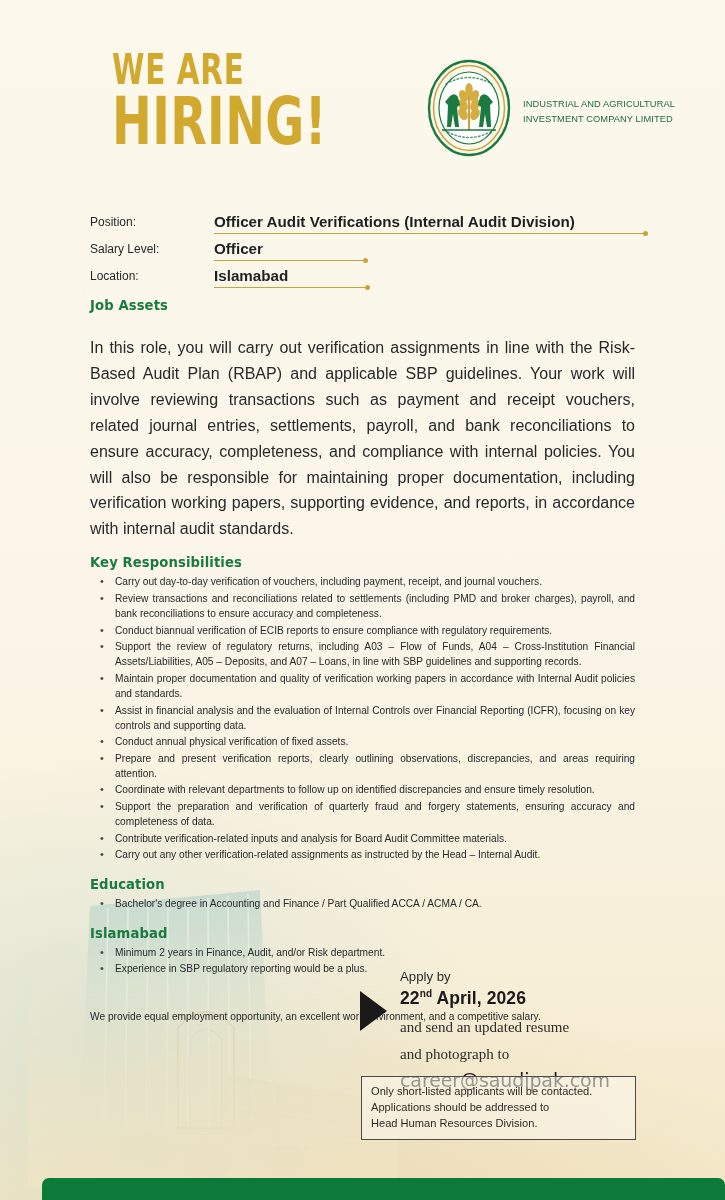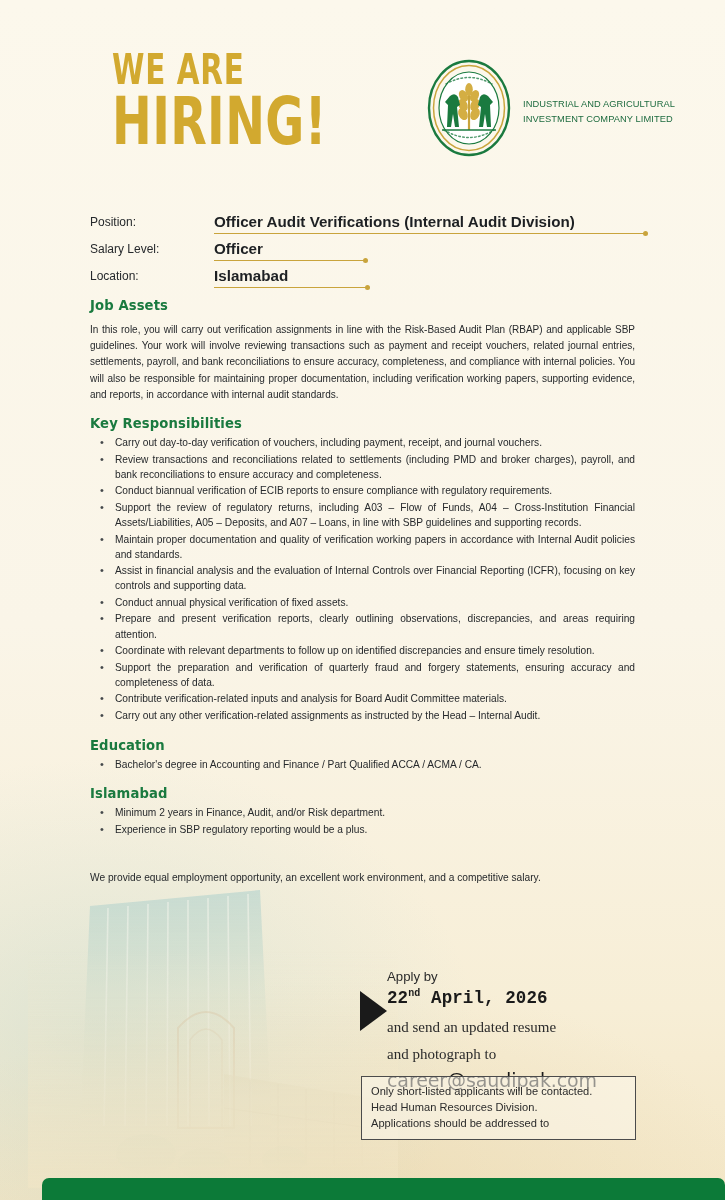--- a/index.html
+++ b/index.html
@@ -78,52 +78,52 @@
 
   
   .content { position:absolute; left:90px; top:298px; width:545px; }
 
   h2.section {
     font-family:"DejaVu Sans", sans-serif;
     font-size:13.2px; font-weight:700; color:#1a7a3f;
     letter-spacing:.1px;
   }
   .summary {
-    font-size:10px; color:#26292c; line-height:1.62;
-    text-align:justify; margin-top:9px;
+    font-size:16px; color:#26292c; line-height:1.62;
+    text-align:justify; margin-top:22px;
   }
 
   ul.bullets { list-style:none; margin-top:4px; }
   ul.bullets li {
     position:relative; padding-left:25px;
     font-size:10.2px; color:#26292c; line-height:1.48;
     text-align:justify; margin-bottom:1.5px;
   }
   ul.bullets li::before {
     content:"•"; position:absolute; left:10px; top:-1px;
     color:#44484b; font-size:11px;
   }
 
   .gap-sec { height:13px; }
 
   .equal-note { font-size:10.2px; color:#26292c; margin-top:33px; line-height:1.5; }
 
   
   .apply { position:absolute; left:360px; top:965px; width:300px; }
-  .apply-inner { display:flex; align-items:flex-start; gap:0; }
+  .apply-inner { display:flex; align-items:flex-start; gap:13px; }
   .tri {
     width:0; height:0; margin-top:26px; flex:0 0 auto;
     border-left:27px solid #1a1a1a;
     border-top:20px solid transparent;
     border-bottom:20px solid transparent;
   }
   .apply-txt { padding-top:3px; }
   .apply-by { font-size:13.2px; color:#2b2b2b; line-height:1.35; }
   .apply-date {
-    font-family:Liberation Mono, monospace;
+    font-family:Liberation Sans, sans-serif;
     font-size:17.5px; font-weight:700; color:#1a1a1a;
     line-height:1.32; margin-top:1px; letter-spacing:.1px;
   }
   .apply-date sup { font-size:10px; vertical-align:super; }
   .apply-send { font-size:15px; color:#2b2b2b; line-height:1.34; margin-top:7px;font-family:Liberation Serif, serif; }
   .apply-email {
     font-family:"DejaVu Sans", sans-serif;
     font-size:19px; font-weight:400; color:#1a1a1a; margin-top:5px; letter-spacing:-.1px;
   }
 
@@ -312,18 +312,18 @@
         <div class="apply-date"><span>22</span><sup>nd</sup><span> April, 2026</span></div>
         <div class="apply-send">and send an updated resume</div>
         <div class="apply-send">and photograph to</div>
         <div class="apply-email">career@saudipak.com</div>
       </div>
     </div>
   </div>
 
   <div class="note-box">
     <div class="note-line">Only short-listed applicants will be contacted.</div>
+    <div class="note-line">Applications should be addressed to</div>
     <div class="note-line">Head Human Resources Division.</div>
-    <div class="note-line">Applications should be addressed to</div>
   </div>
 
   <div class="bottom-bar"></div>
 </div>
 
 </body></html>

